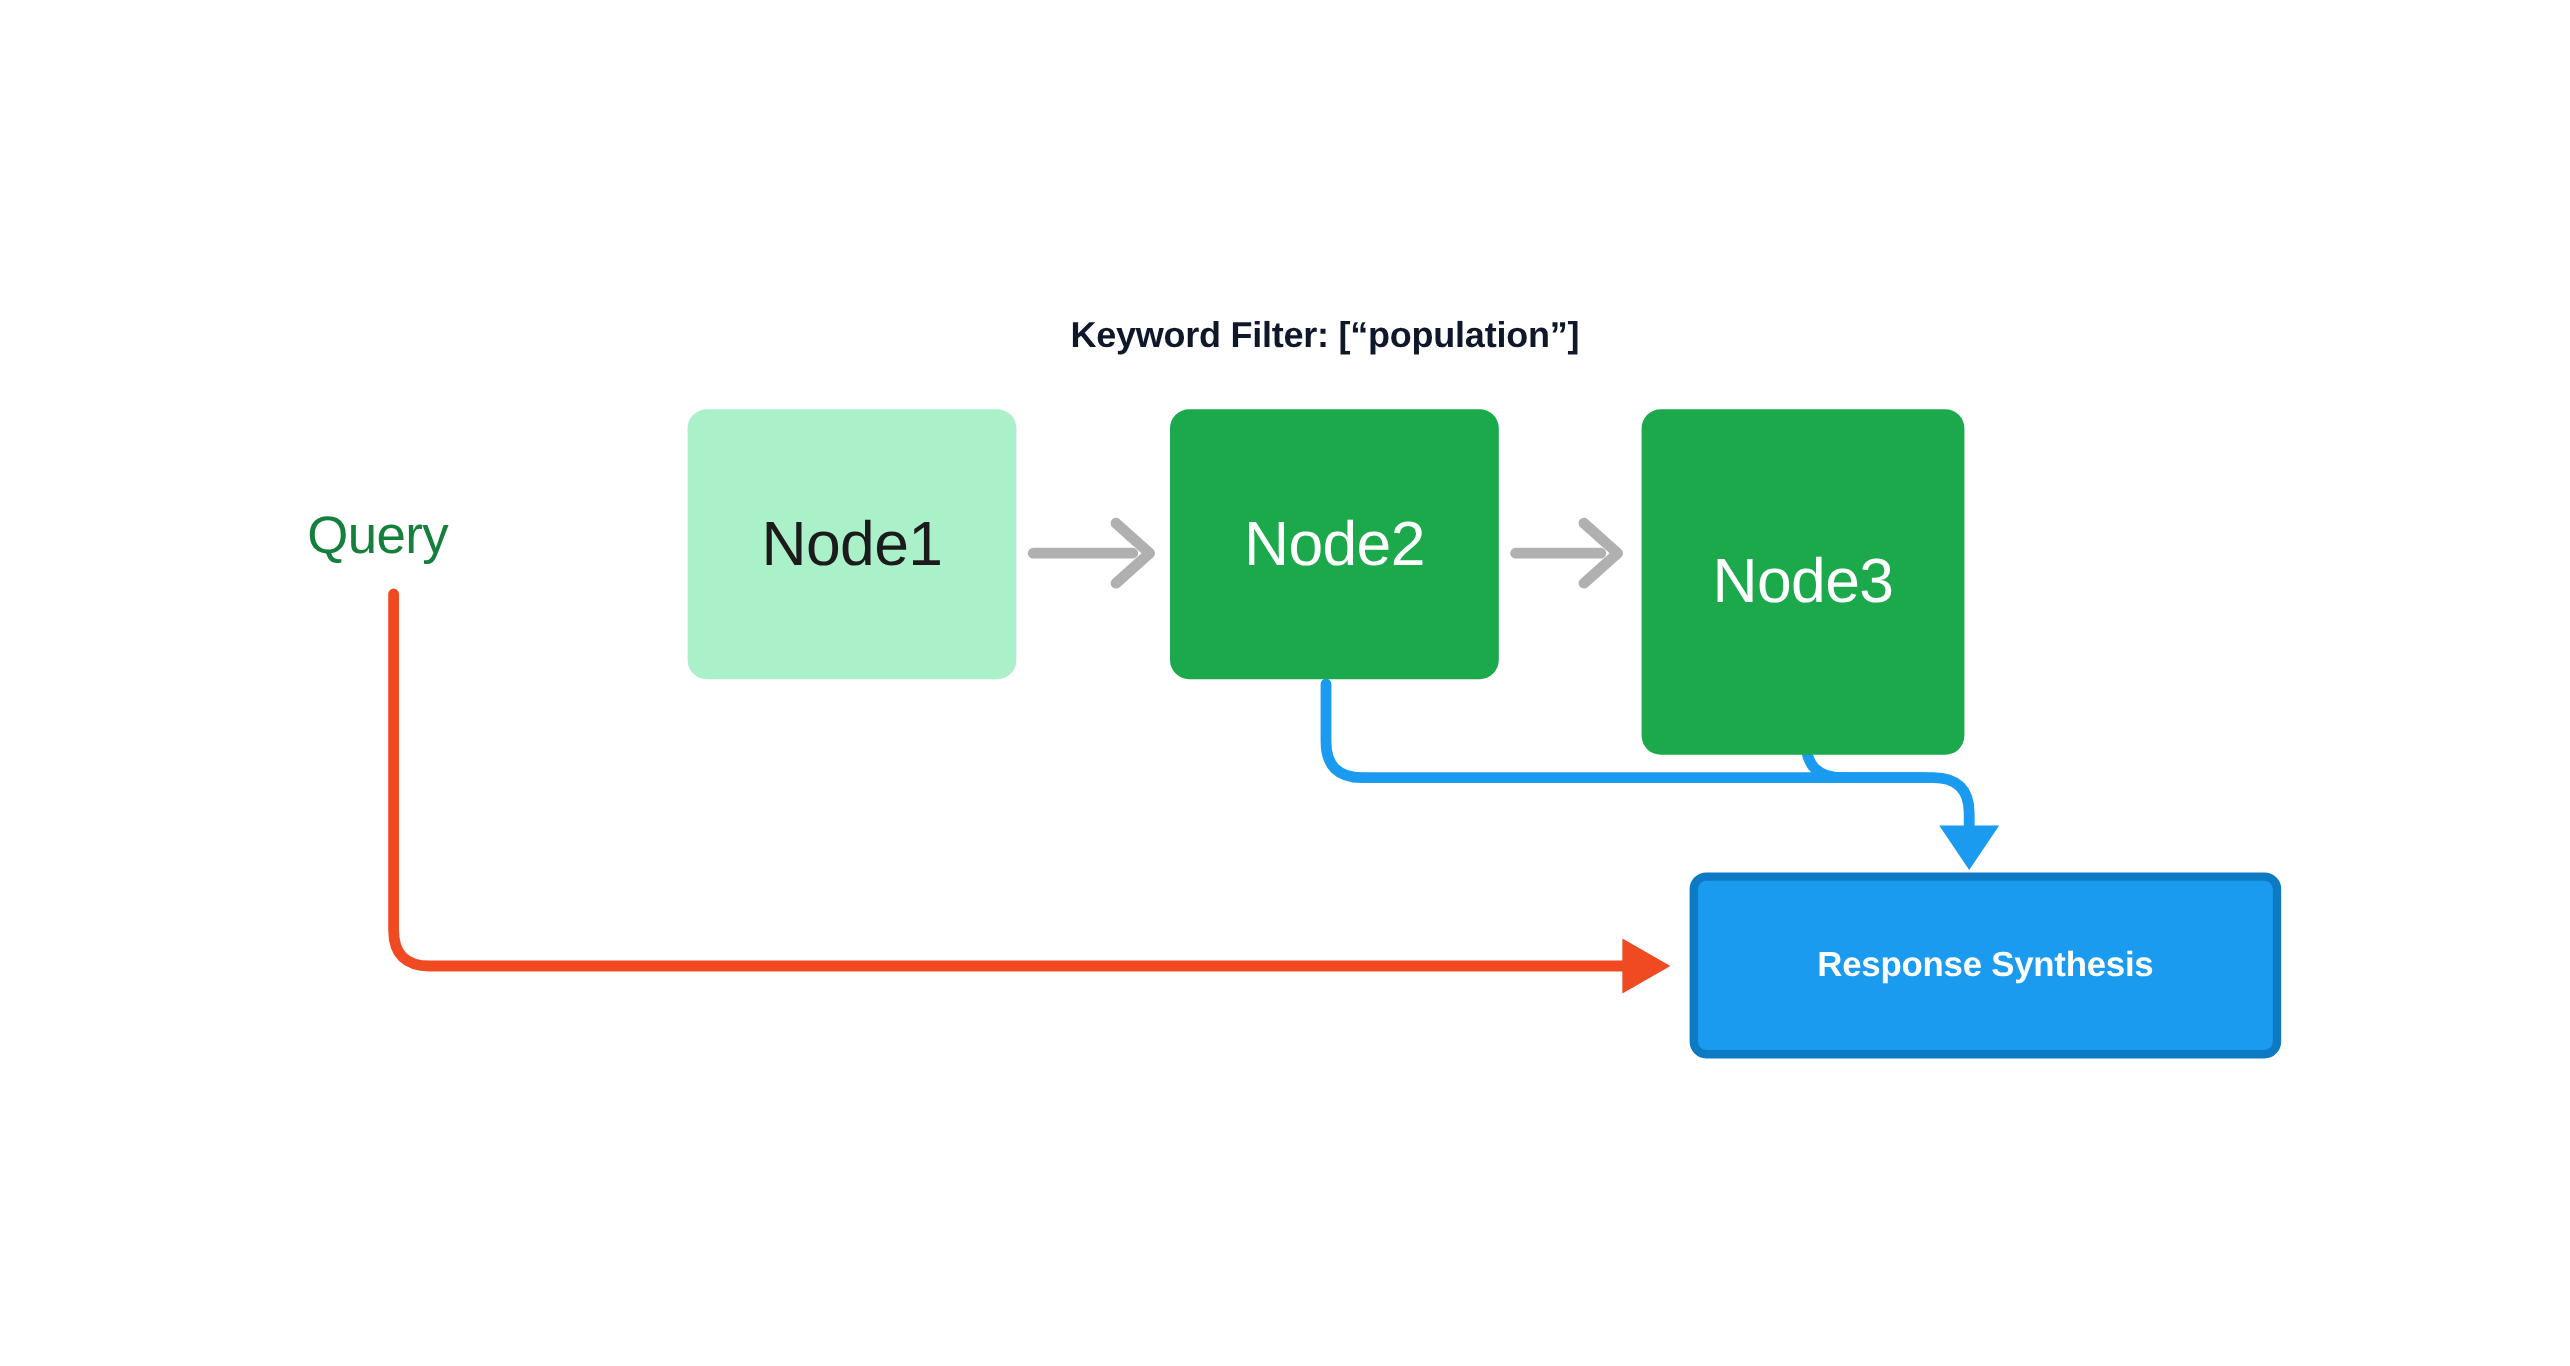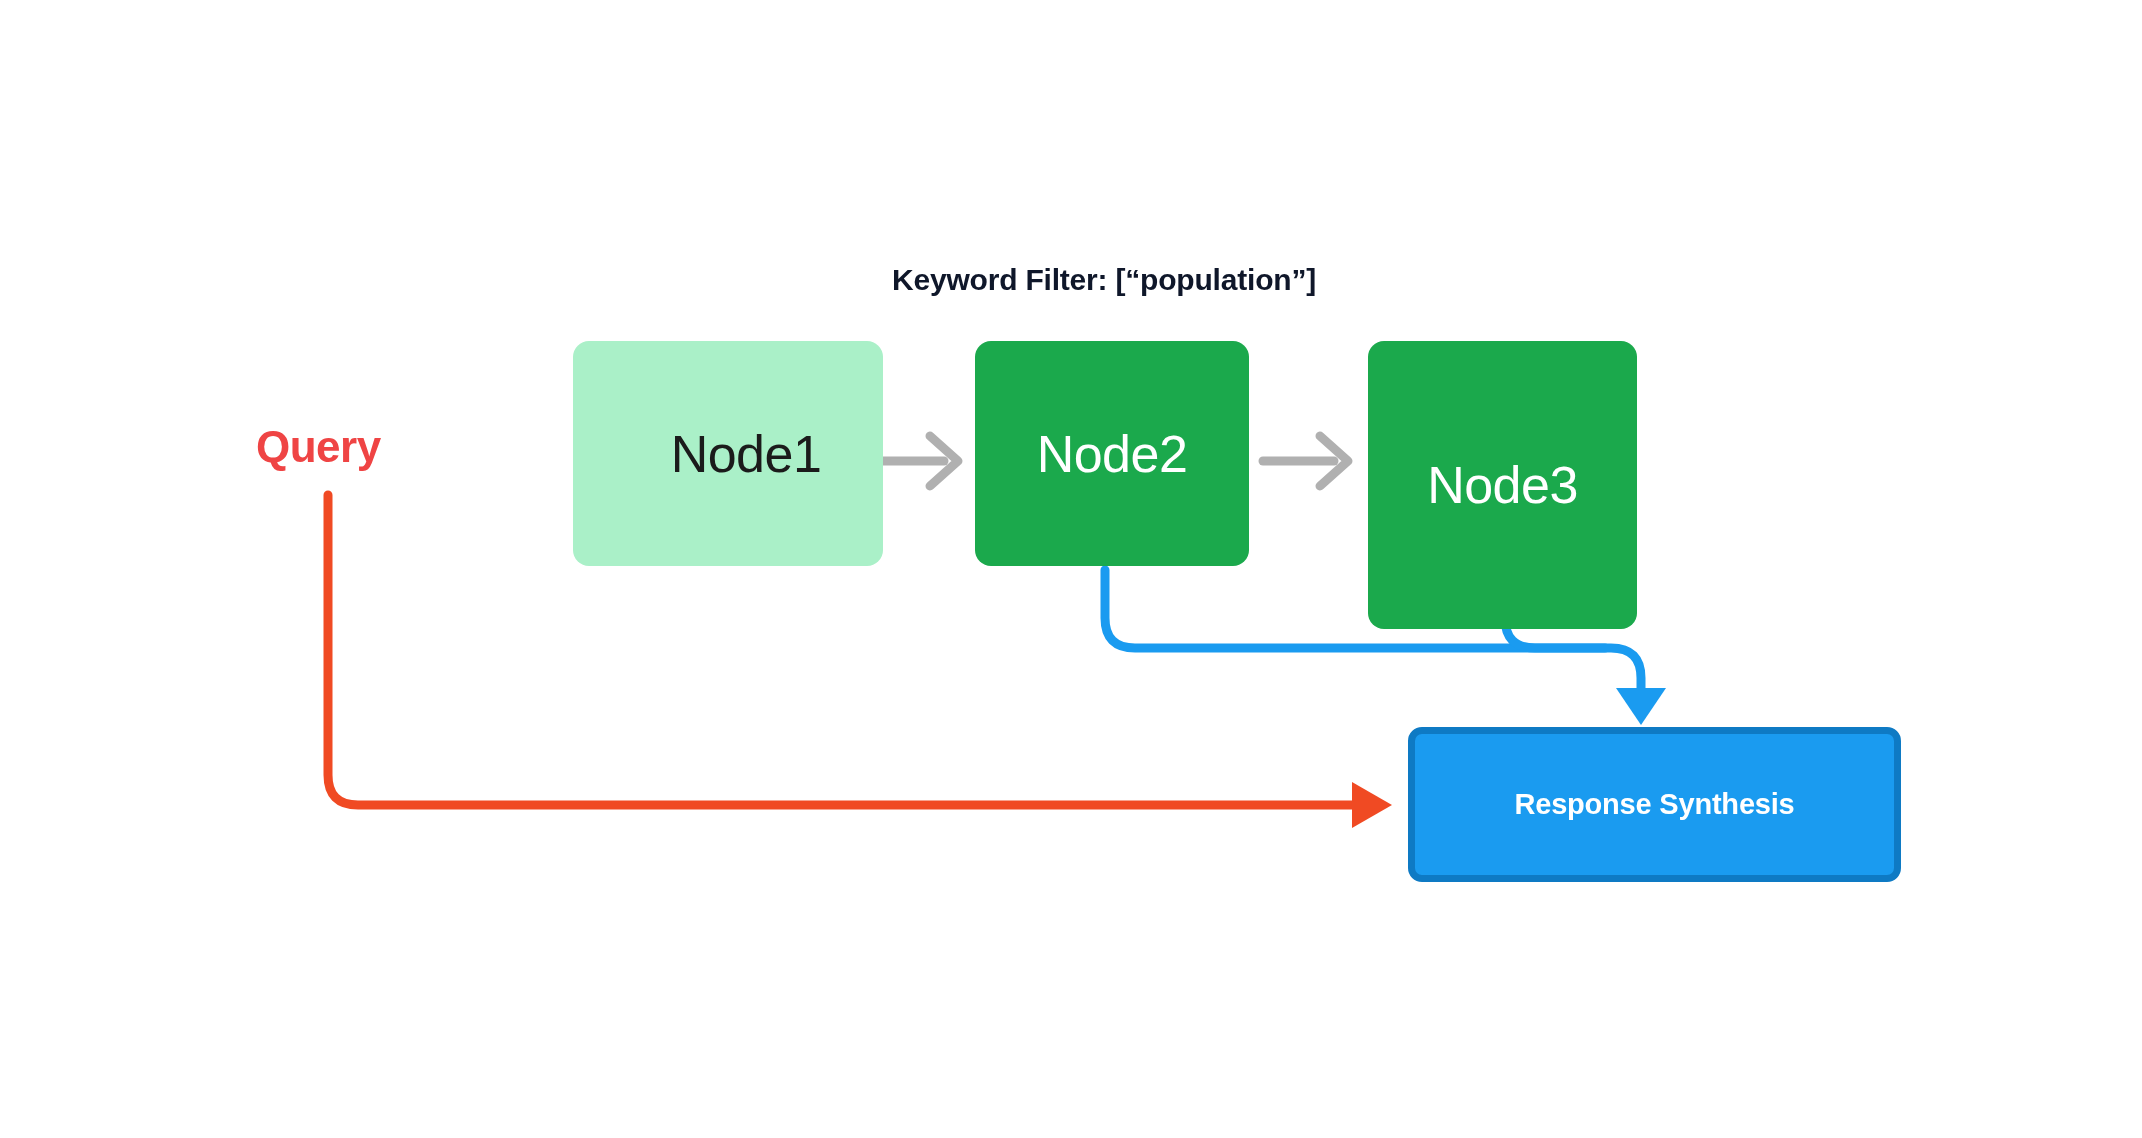--- a/index.html
+++ b/index.html
@@ -35,21 +35,20 @@
     font-size: 52px;
     font-weight: 400;
     letter-spacing: -0.5px;
     line-height: 1;
   }
   .node-1 {
     left: 573px; top: 341px;
     width: 274px; height: 225px;
     background: #AAF0C8;
     color: #1B1B1B;
-    padding-left: 36px;
   }
   .node-2 {
     left: 975px; top: 341px;
     width: 274px; height: 225px;
     background: #1BA94C;
     color: #ffffff;
     text-align: center;
   }
   .node-3 {
     left: 1368px; top: 341px;
@@ -88,23 +87,23 @@
   }
   
   .label-keyword-filter > span {
     position: relative;
     left: 33px;
   }
 
   .label-query {
     position: absolute;
     left: 256px; top: 422px;
-    color: #ef4444;
+    color: #15803d;
     font-size: 44px;
-    font-weight: bold;
+    font-weight: normal;
     letter-spacing: -0.5px;
   }
 </style>
 </head>
 <body>
 
 <div id="canvas">
 
   <svg id="edges" viewBox="0 0 2142 1138" width="2142" height="1138">
 

